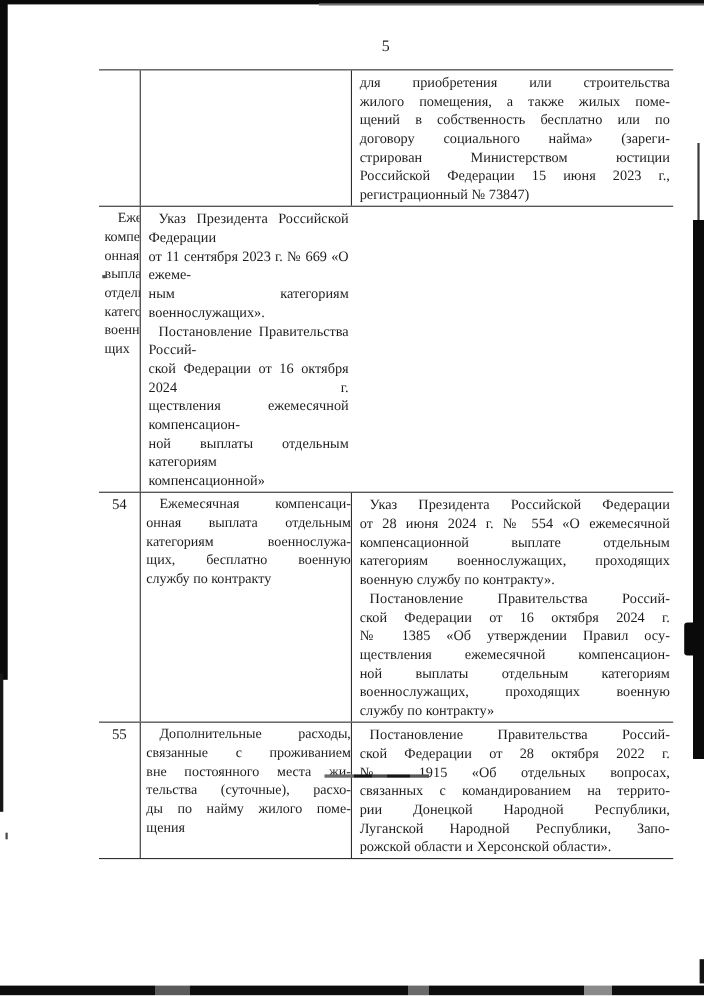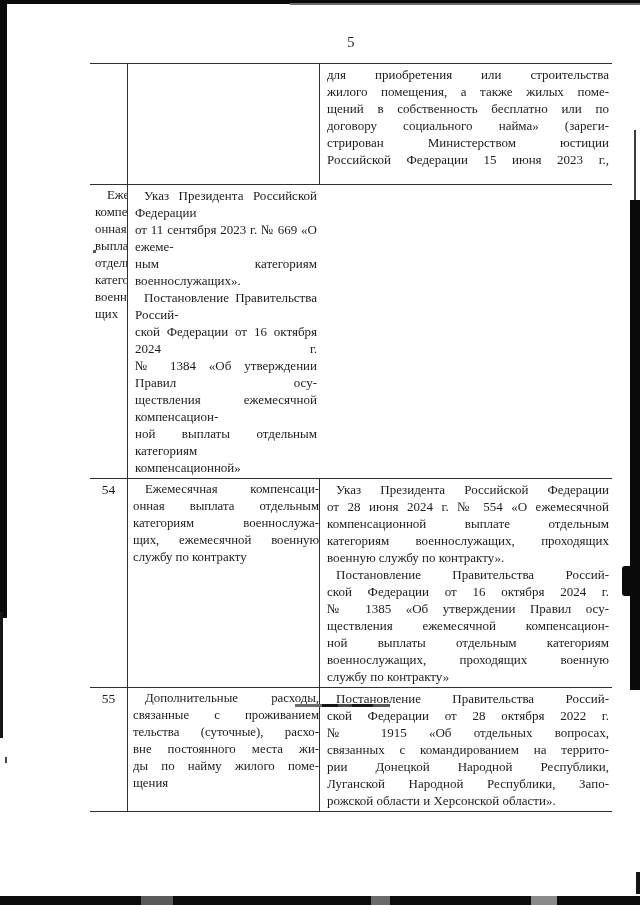--- a/index.html
+++ b/index.html
@@ -91,48 +91,48 @@
       <div class="table-row">
         <div class="cell num-cell"></div>
         <div class="cell name-cell"></div>
         <div class="cell basis-cell">
           <div class="ln">для приобретения или строительства</div>
           <div class="ln">жилого помещения, а также жилых поме-</div>
           <div class="ln">щений в собственность бесплатно или по</div>
           <div class="ln">договору социального найма» (зареги-</div>
           <div class="ln">стрирован Министерством юстиции</div>
           <div class="ln">Российской Федерации 15 июня 2023 г.,</div>
+          <div class="ln ln-last">регистрационный № 73847)</div>
         </div>
       </div>
       <div class="table-row">
         <div class="cell name-cell">
           <div class="ln ln-first">Ежемесячная компенсаци-</div>
           <div class="ln">онная выплата отдельным</div>
           <div class="ln">категориям военнослужа-</div>
           <div class="ln ln-last">щих</div>
         </div>
         <div class="cell basis-cell">
           <div class="ln ln-first">Указ Президента Российской Федерации</div>
           <div class="ln">от 11 сентября 2023 г. № 669 «О ежеме-</div>
           <div class="ln ln-last">ным категориям военнослужащих».</div>
           <div class="ln ln-first">Постановление Правительства Россий-</div>
           <div class="ln">ской Федерации от 16 октября 2024 г.</div>
-          <div class="ln">№ 1384 «Об утверждении Правил осу-</div>
           <div class="ln">ществления ежемесячной компенсацион-</div>
           <div class="ln">ной выплаты отдельным категориям</div>
           <div class="ln ln-last">компенсационной»</div>
         </div>
       </div>
       <div class="table-row">
         <div class="cell num-cell">54</div>
         <div class="cell name-cell">
           <div class="ln ln-first">Ежемесячная компенсаци-</div>
           <div class="ln">онная выплата отдельным</div>
           <div class="ln">категориям военнослужа-</div>
-          <div class="ln">щих, ежемесячной военную</div>
+          <div class="ln">щих, бесплатно военную</div>
           <div class="ln ln-last">службу по контракту</div>
         </div>
         <div class="cell basis-cell">
           <div class="ln ln-first">Указ Президента Российской Федерации</div>
           <div class="ln">от 28 июня 2024 г. № 554 «О ежемесячной</div>
           <div class="ln">компенсационной выплате отдельным</div>
           <div class="ln">категориям военнослужащих, проходящих</div>
           <div class="ln ln-last">военную службу по контракту».</div>
           <div class="ln ln-first">Постановление Правительства Россий-</div>
           <div class="ln">ской Федерации от 16 октября 2024 г.</div>
@@ -141,22 +141,22 @@
           <div class="ln">ной выплаты отдельным категориям</div>
           <div class="ln">военнослужащих, проходящих военную</div>
           <div class="ln ln-last">службу по контракту»</div>
         </div>
       </div>
       <div class="table-row">
         <div class="cell num-cell">55</div>
         <div class="cell name-cell">
           <div class="ln ln-first">Дополнительные расходы,</div>
           <div class="ln">связанные с проживанием</div>
+          <div class="ln">вне постоянного места жи-</div>
           <div class="ln">тельства (суточные), расхо-</div>
-          <div class="ln">вне постоянного места жи-</div>
           <div class="ln">ды по найму жилого поме-</div>
           <div class="ln ln-last">щения</div>
         </div>
         <div class="cell basis-cell">
           <div class="ln ln-first">Постановление Правительства Россий-</div>
           <div class="ln">ской Федерации от 28 октября 2022 г.</div>
           <div class="ln">№ 1915 «Об отдельных вопросах,</div>
           <div class="ln">связанных с командированием на террито-</div>
           <div class="ln">рии Донецкой Народной Республики,</div>
           <div class="ln">Луганской Народной Республики, Запо-</div>

